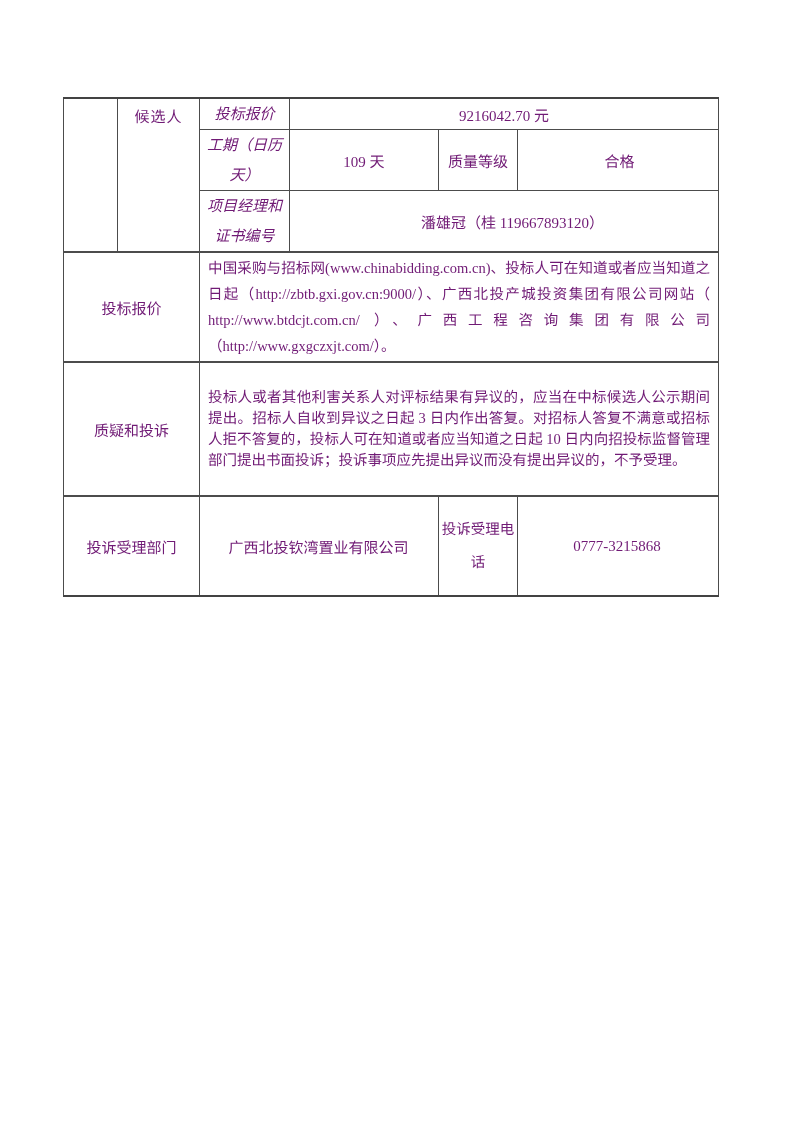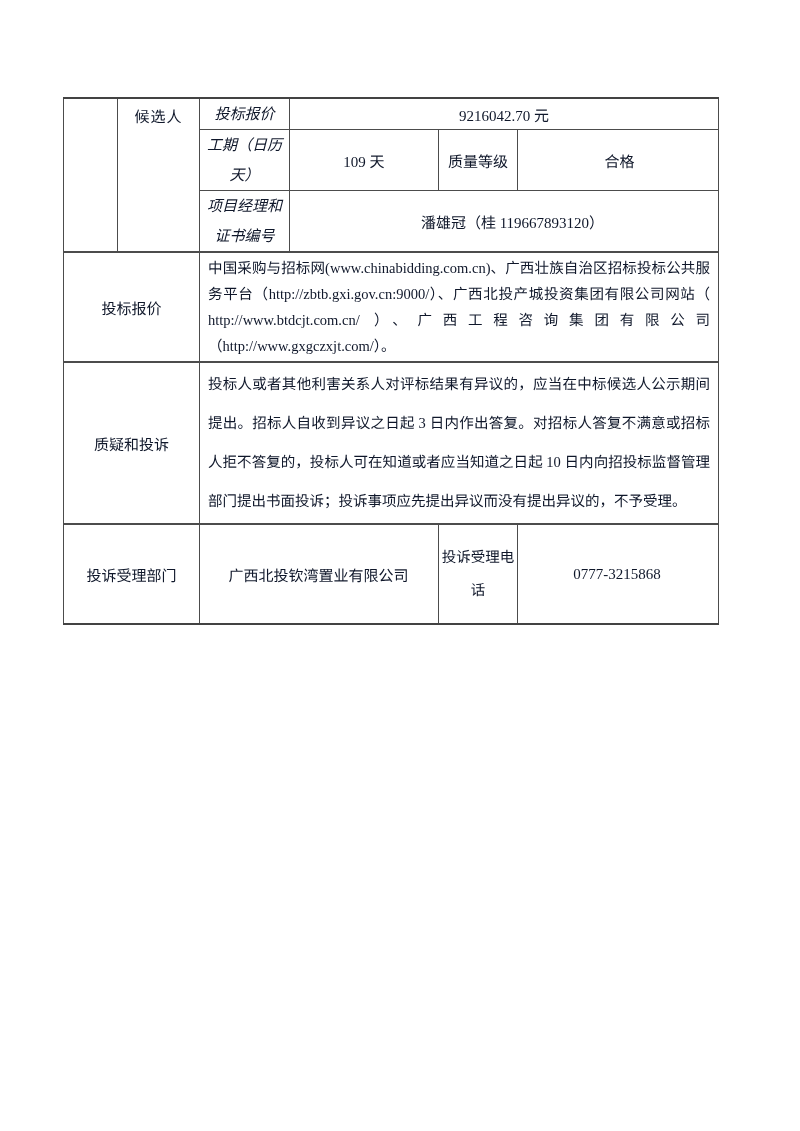--- a/index.html
+++ b/index.html
@@ -24,21 +24,21 @@
     border-collapse: collapse;
     table-layout: fixed;
     border-top: 2px solid #434343;
     border-bottom: 2px solid #434343;
     border-left: 1px solid #4c4c4c;
     border-right: 1px solid #4c4c4c;
   }
   td {
     border: 1px solid #4c4c4c;
     font-size: 15px;
-    color: #0f172a;
+    color: #701a75;
     padding: 0 4px;
     vertical-align: middle;
     overflow: hidden;
   }
   tr.r1 { height: 30px; }
   tr.r2 { height: 61px; }
   tr.r3 { height: 61px; }
   tr.r4 { height: 107px; }
   tr.r5 { height: 134px; }
   tr.r6 { height: 70px; }
@@ -55,21 +55,21 @@
   td.value-cell { text-align: center; padding-left: 4px; }
   td.quality-value { padding-left: 7px; }
   td.manager-value { padding-left: 21px; }
   td.paragraph {
     text-align: justify;
     text-justify: inter-ideograph;
     font-size: 14.5px;
     padding: 2px 8px;
   }
   td.media-content { line-height: 26px; }
-  td.objection-content { line-height: 39px; }
+  td.objection-content { line-height: 21px; }
   td.phone-label {
     text-align: center;
     line-height: 33px;
     padding: 16px 1px;
     font-size: 14.5px;
   }
   td.phone-value { padding-left: 2px; }
   td.dept-value { padding-left: 3px; }
 </style>
 </head>
@@ -99,21 +99,21 @@
         <td class="center">质量等级</td>
         <td class="value-cell quality-value">合格</td>
       </tr>
       <tr class="r3">
         <td class="center sub-label pre">项目经理和
 证书编号</td>
         <td class="value-cell manager-value" colspan="3">潘雄冠（桂 119667893120）</td>
       </tr>
       <tr class="r4 heavy-top">
         <td class="center" colspan="2">投标报价</td>
-        <td class="paragraph media-content" colspan="4">中国采购与招标网(www.chinabidding.com.cn)、广西壮族自治区招标投标公共服务平台（http://zbtb.gxi.gov.cn:9000/）、广西北投产城投资集团有限公司网站（ http://www.btdcjt.com.cn/ ）、广西工程咨询集团有限公司（http://www.gxgczxjt.com/）。</td>
+        <td class="paragraph media-content" colspan="4">中国采购与招标网(www.chinabidding.com.cn)、投标人可在知道或者应当知道之日起（http://zbtb.gxi.gov.cn:9000/）、广西北投产城投资集团有限公司网站（ http://www.btdcjt.com.cn/ ）、广西工程咨询集团有限公司（http://www.gxgczxjt.com/）。</td>
       </tr>
       <tr class="r5 heavy-top">
         <td class="center" colspan="2">质疑和投诉</td>
         <td class="paragraph objection-content" colspan="4">投标人或者其他利害关系人对评标结果有异议的，应当在中标候选人公示期间提出。招标人自收到异议之日起 3 日内作出答复。对招标人答复不满意或招标人拒不答复的，投标人可在知道或者应当知道之日起 10 日内向招投标监督管理部门提出书面投诉；投诉事项应先提出异议而没有提出异议的，不予受理。</td>
       </tr>
       <tr class="r6 heavy-top">
         <td class="center" colspan="2">投诉受理部门</td>
         <td class="value-cell dept-value" colspan="2">广西北投钦湾置业有限公司</td>
         <td class="phone-label pre">投诉受理电
 话</td>

